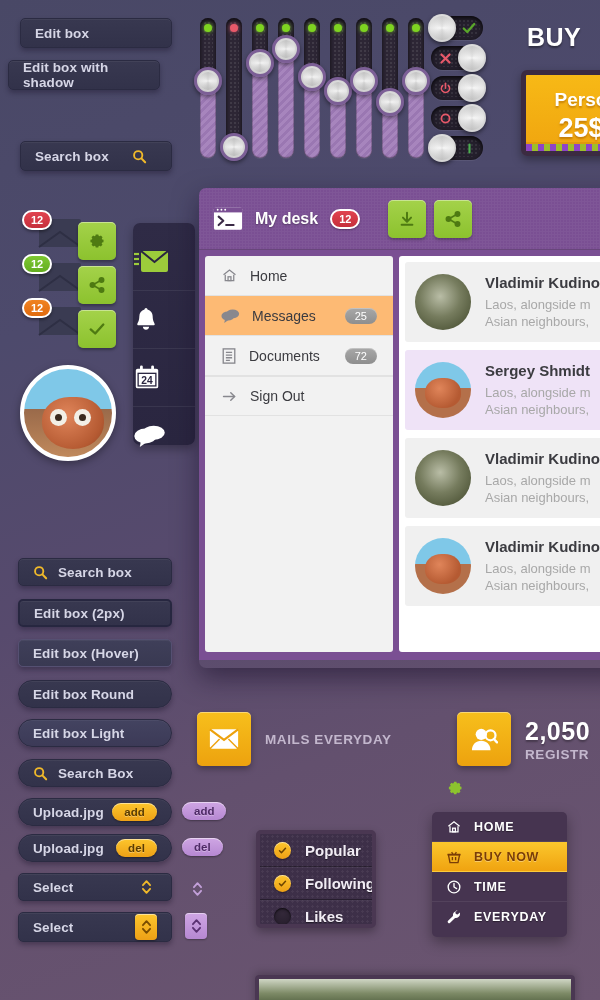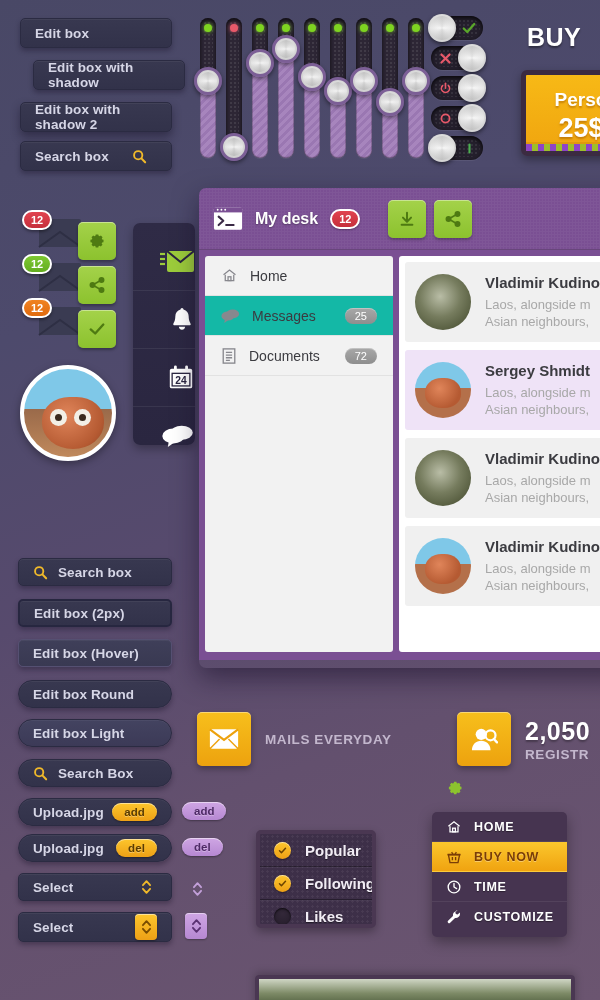--- a/index.html
+++ b/index.html
@@ -191,21 +191,21 @@
   .avatar-big .eye i { position:absolute; width:7px; height:7px; border-radius:50%; background:#3a2a1e; top:5px; left:5px; display:block; }
 
   
   .iconbar {
     position: absolute; border-radius: 7px;
     background: linear-gradient(180deg, #2f2b46 0%, #2a2640 100%);
     box-shadow: 0 4px 10px rgba(0,0,0,.3);
     padding: 10px 0;
   }
   .iconbar .ib {
-    height: 58px; display:flex; align-items:center; justify-content:flex-end;
+    height: 58px; display:flex; align-items:center; justify-content:flex-start;
     border-bottom: 1px solid rgba(255,255,255,.07);
   }
   .iconbar .ib:last-child { border-bottom: none; }
 
   
   .desk {
     position: absolute; border-radius: 7px; overflow: hidden;
     box-shadow: 0 10px 26px rgba(20,10,35,.5);
   }
   .desk-head {
@@ -229,21 +229,21 @@
     display:flex; align-items:center; justify-content:center;
   }
   .desk-body { display: flex; background: #7a4f93; padding: 6px 6px 8px 6px; height: 410px; }
   .desk-menu {
     width: 188px; background: #f2f2f2; border-radius: 3px; overflow: hidden; flex: 0 0 auto;
   }
   .mi {
     height: 40px; display: flex; align-items: center; padding: 0 16px;
     color: #3b3b40; font-size: 14px; border-bottom: 1px solid #e2e2e2;
   }
-  .mi.active { background: #14b8a6; }
+  .mi.active { background: #fdba74; }
   .mi .mtxt { flex: 1; margin-left: 12px; }
   .mi .cnt {
     background: linear-gradient(180deg,#a8a8a8,#8e8e8e); color:#fff; font-size:11px;
     border-radius: 10px; padding: 2px 10px; box-shadow: inset 0 1px 0 rgba(255,255,255,.3);
   }
   .mi.sep-top { border-top: 1px solid #e2e2e2; }
 
   .desk-list { flex: 1; margin-left: 6px; background: #fff; border-radius: 3px; padding: 6px; overflow: hidden; }
   .msg { display: flex; padding: 12px 10px; border-radius: 3px; margin-bottom: 8px; background: #f0f0f0; }
   .msg.hl { background: #efe3f7; }
@@ -311,25 +311,22 @@
   svg { display:block; }
 </style>
 </head>
 <body>
 
 <div class="stage">
 
   <div class="field shadow" style="left:20px;top:18px;width:152px;height:30px;">
     <span class="lbl">Edit box</span>
   </div>
-  <div class="field shadow" style="left:33px;top:60px;width:152px;height:30px;">
+  <div class="field shadow" style="left:8px;top:60px;width:152px;height:30px;">
     <span class="lbl">Edit box with shadow</span>
-  </div>
-  <div class="field shadow2" style="left:20px;top:102px;width:152px;height:30px;">
-    <span class="lbl">Edit box with shadow 2</span>
   </div>
   <div class="field shadow" style="left:20px;top:141px;width:152px;height:30px;">
     <span class="lbl">Search box</span>
     <span class="mag">
       <svg viewBox="0 0 16 16" width="15" height="15">
           <circle cx="6.6" cy="6.6" r="4.4" fill="none" stroke="#f0b92a" stroke-width="2"></circle>
           <line x1="10" y1="10" x2="14" y2="14.2" stroke="#f0b92a" stroke-width="2.2" stroke-linecap="round"></line>
         </svg>
     </span>
   </div>
@@ -618,20 +615,29 @@
                 <rect x="2.5" y="2" width="13" height="16"></rect>
                 <line x1="5.5" y1="6" x2="12.5" y2="6"></line>
                 <line x1="5.5" y1="9" x2="12.5" y2="9"></line>
                 <line x1="5.5" y1="12" x2="12.5" y2="12"></line>
                 <line x1="5.5" y1="15" x2="10" y2="15"></line>
               </svg>
           </span>
           <span class="mtxt">Documents</span>
           <span class="cnt">72</span>
         </div>
+        <div class="mi sep-top">
+          <span>
+            <svg viewBox="0 0 20 20" width="17" height="17" fill="none" stroke="#88888e" stroke-width="1.7">
+                <line x1="3" y1="10" x2="16" y2="10" stroke-linecap="round"></line>
+                <polyline points="11.5,5.5 16,10 11.5,14.5" stroke-linecap="round" stroke-linejoin="round"></polyline>
+              </svg>
+          </span>
+          <span class="mtxt">Sign Out</span>
+        </div>
       </div>
 
       <div class="desk-list">
         <div class="msg">
           <div class="av a1"></div>
           <div class="txt">
             <div class="nm">Vladimir Kudinov</div>
             <div class="ds">Laos, alongside m</div>
             <div class="ds" style="margin-top:0;">Asian neighbours,</div>
           </div>
@@ -829,19 +835,19 @@
           </svg>
       </span>
       <span class="dtx">TIME</span>
     </div>
     <div class="dd">
       <span>
         <svg viewBox="0 0 20 20" width="16" height="16">
             <path d="M13.8 2.4a5.2 5.2 0 0 0-5.1 6.2L2.6 14.7a1.8 1.8 0 0 0 2.6 2.6l6.1-6.1a5.2 5.2 0 0 0 6.2-5.1c0-.6-.1-1.2-.3-1.7l-2.6 2.6-2.3-.6-.6-2.3 2.6-2.6c-.5-.2-1-.3-1.5-.3z" fill="#fff"></path>
           </svg>
       </span>
-      <span class="dtx">CUSTOMIZE</span>
+      <span class="dtx">EVERYDAY</span>
     </div>
   </div>
 
   <div class="bottom-frame" style="left:255px;top:975px;width:320px;height:40px;"></div>
 
 </div>
 
 </body></html>

